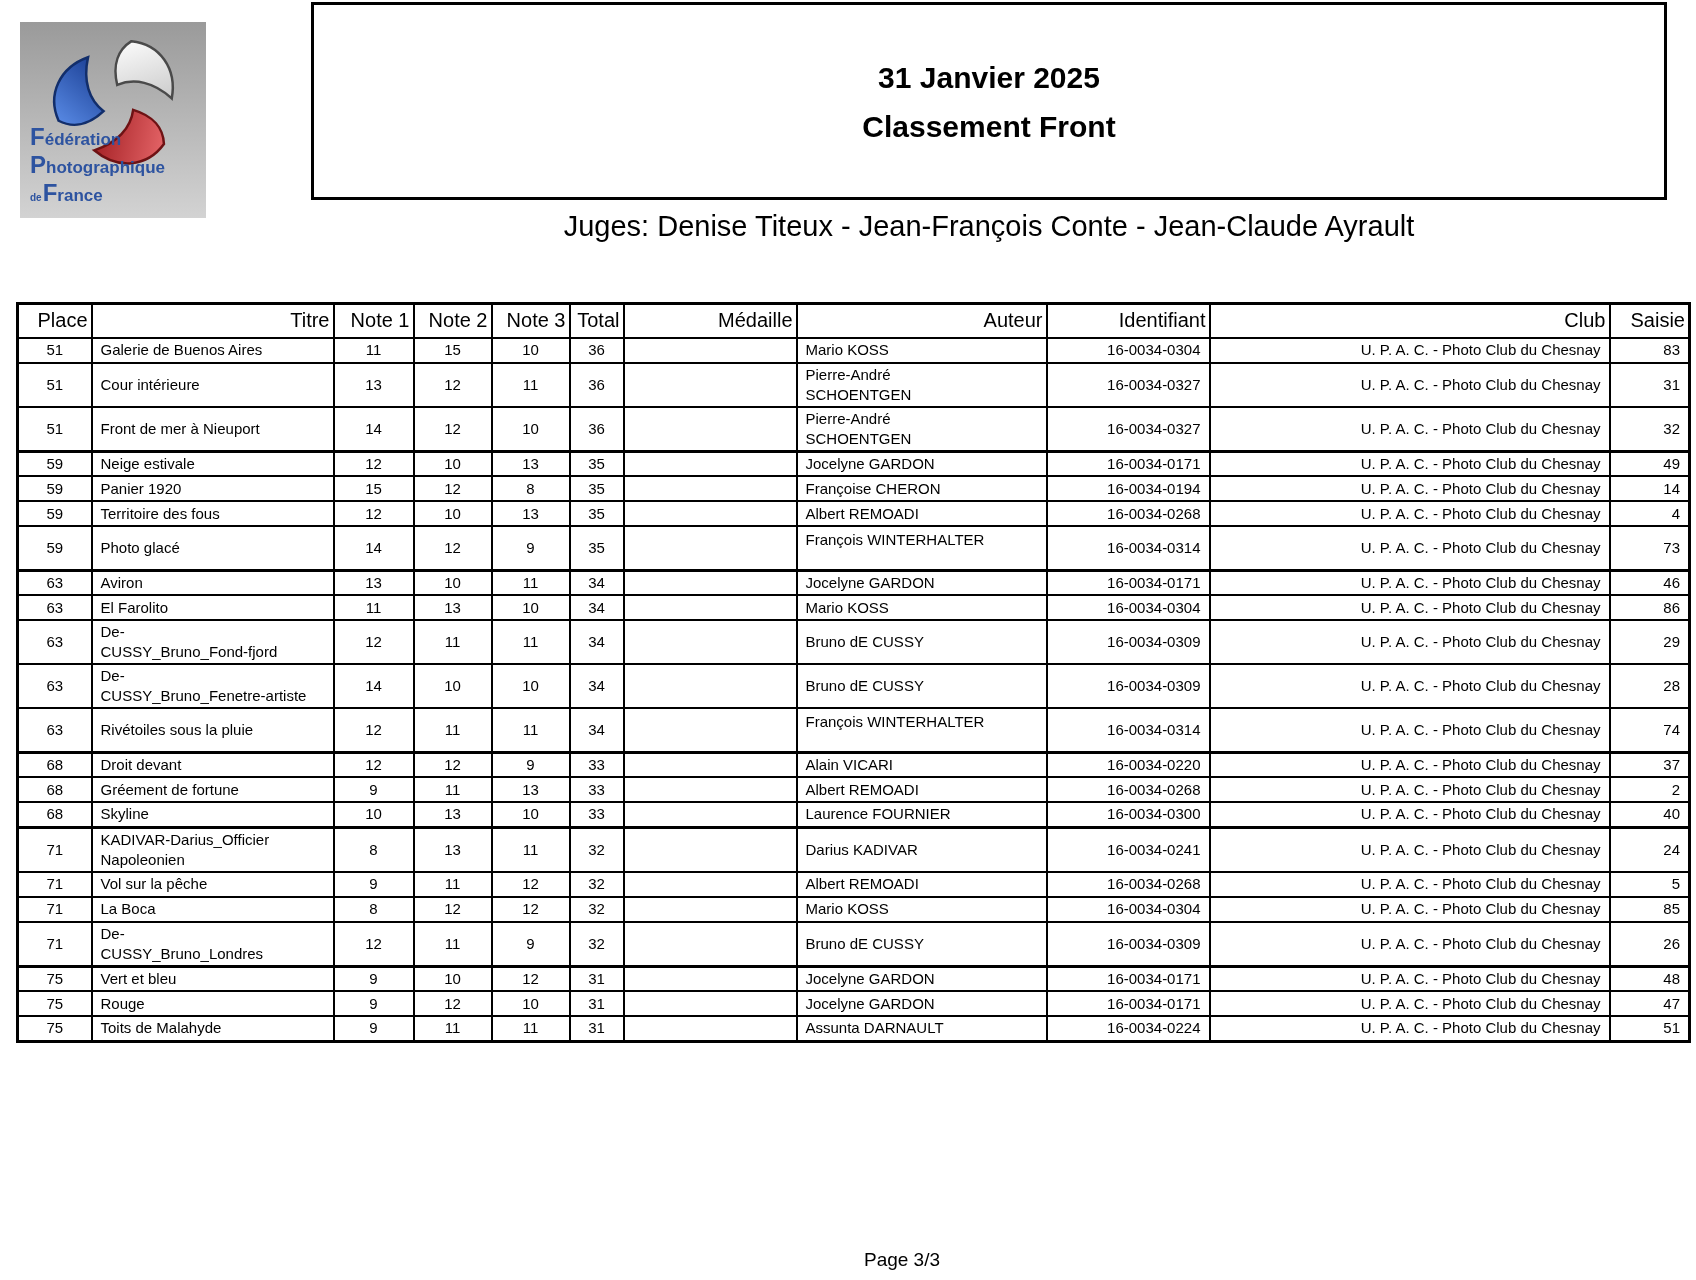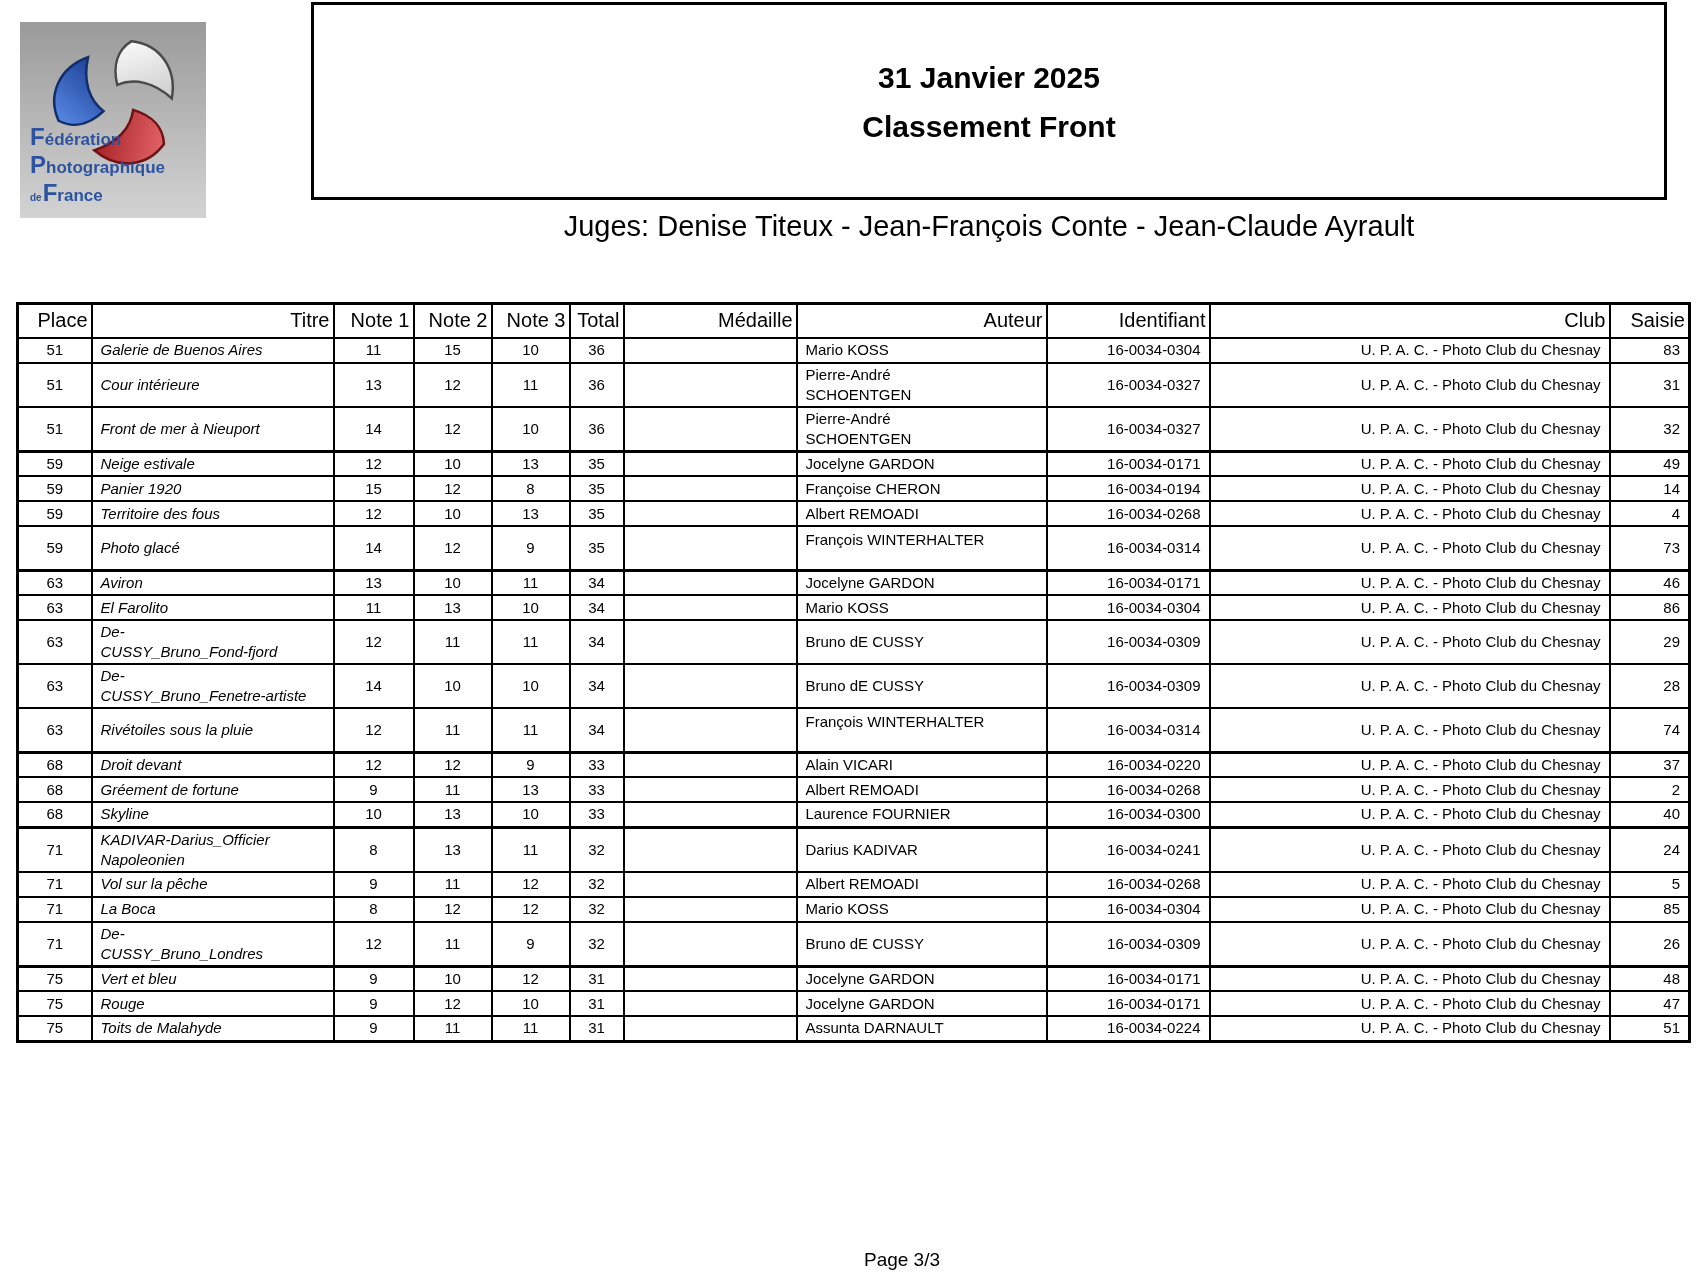--- a/index.html
+++ b/index.html
@@ -48,21 +48,21 @@
     font-size:20px; font-weight:normal; height:34px; text-align:right;
     border-bottom:2px solid #000; padding:2px 3px;
   }
   .results td {
     font-size:15px; line-height:20px; height:25px; padding:1px 8px;
     vertical-align:middle;
   }
   tr.group-start td { border-top:3px solid #000; }
   tr.tall td { height:44px; }
   td.c-place, td.c-note1, td.c-note2, td.c-note3, td.c-total, td.c-medaille { text-align:center; }
-  td.c-titre  { text-align:left; white-space:pre-line;font-style:italic; }
+  td.c-titre  { text-align:left; white-space:pre-line; }
   td.c-auteur { text-align:left; white-space:pre-line; }
   td.c-identifiant, td.c-club { text-align:right; }
   td.c-saisie { text-align:right; }
   tr.tall td.c-auteur { vertical-align:top; padding-top:3px; }
   
   .footer {
     position:absolute; left:0; top:1249px; width:1696px;
     text-align:center; font-size:19px; transform:translateX(54px);
   }
 </style>

